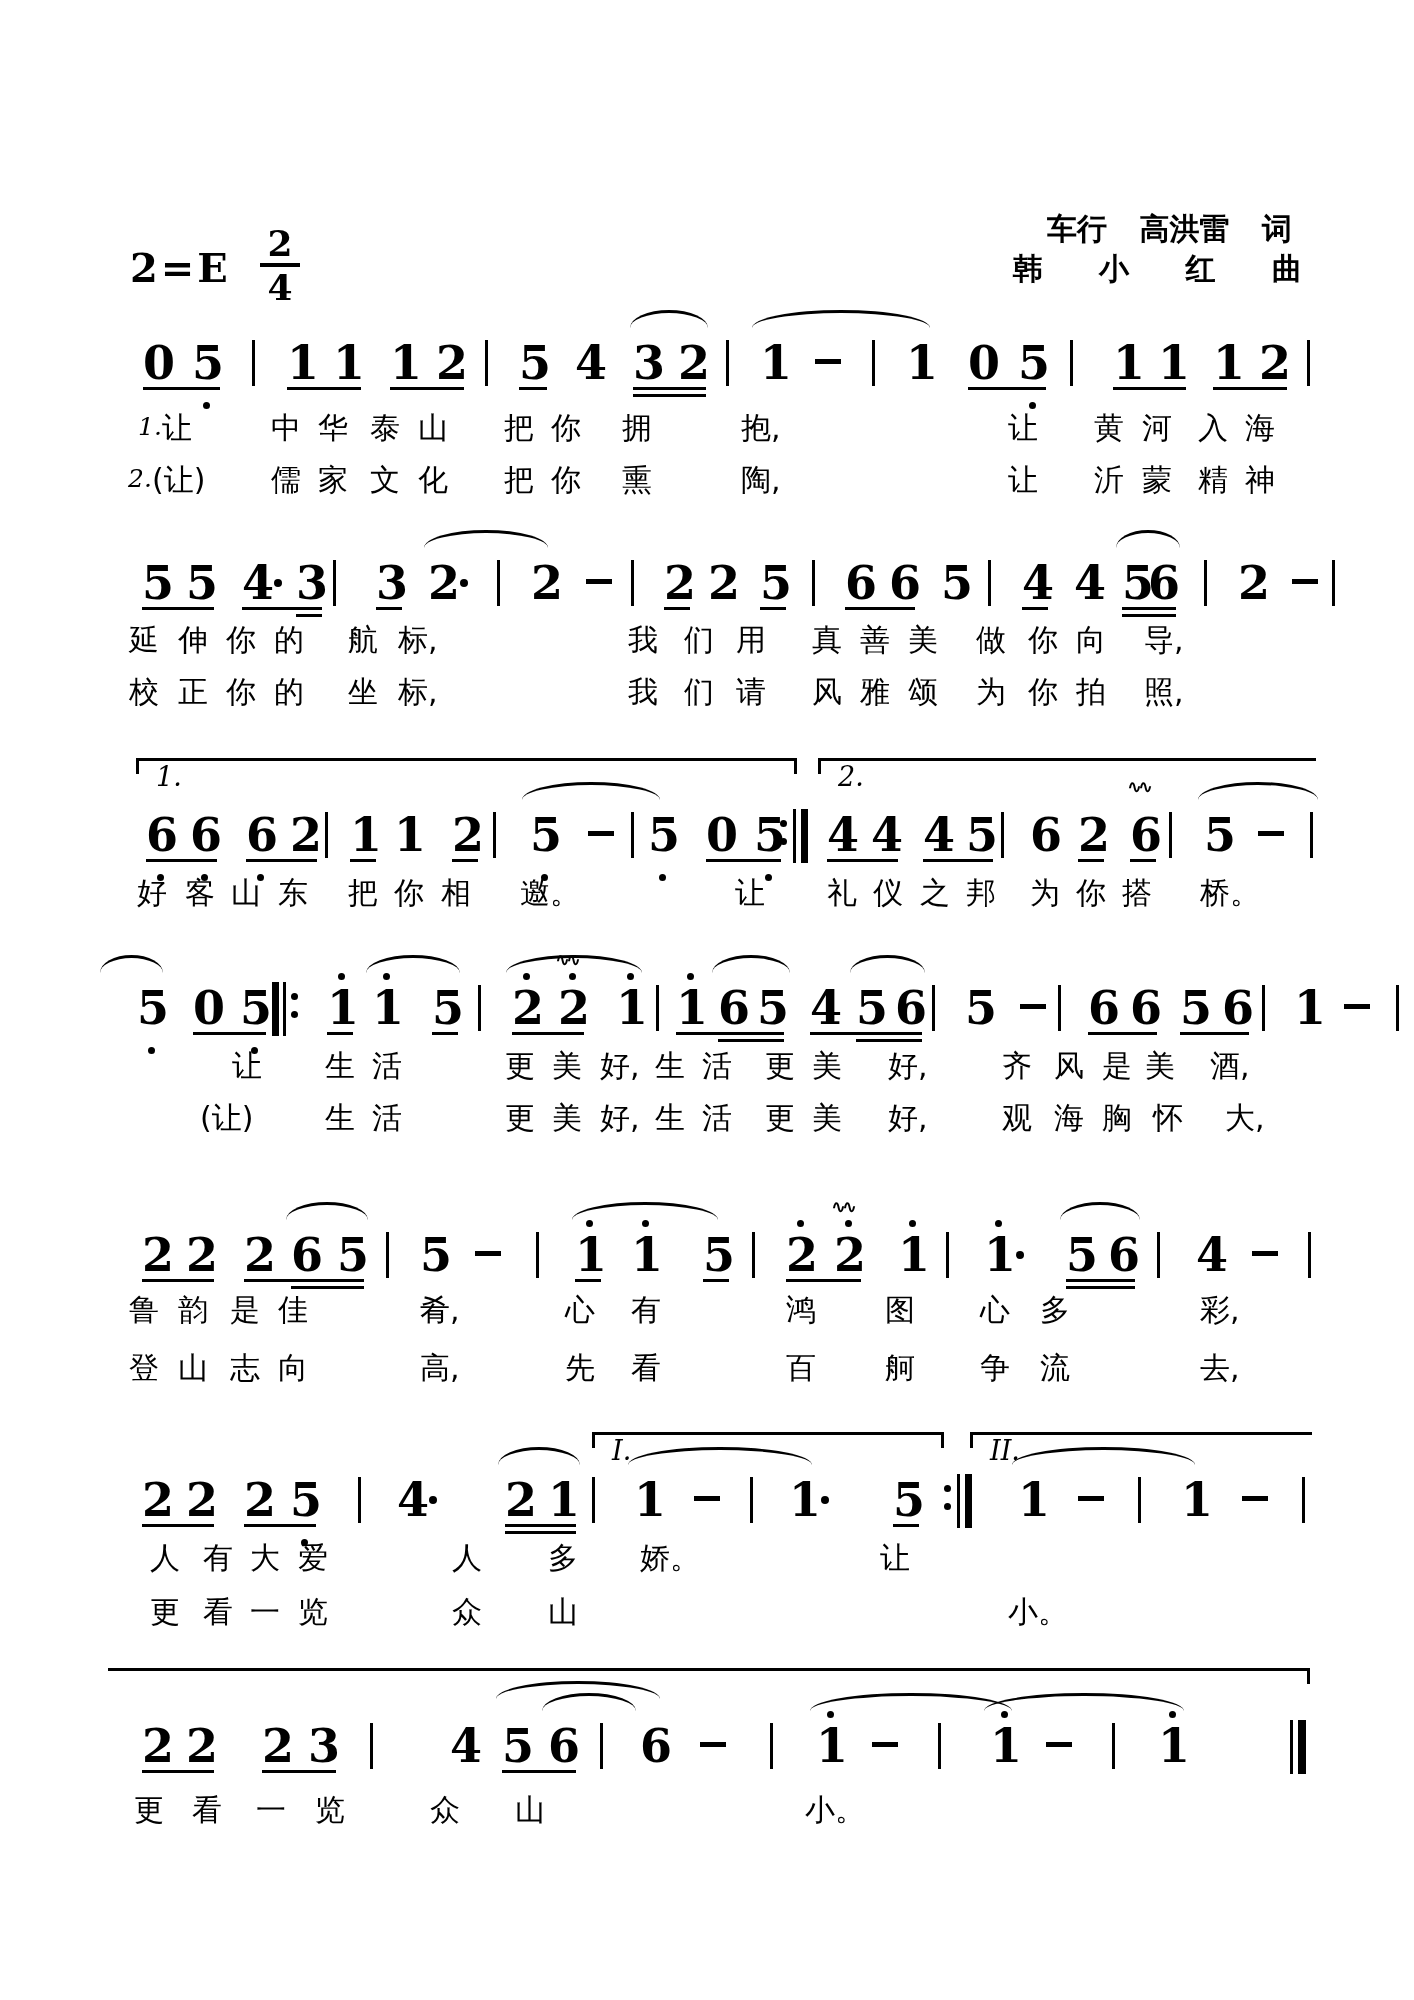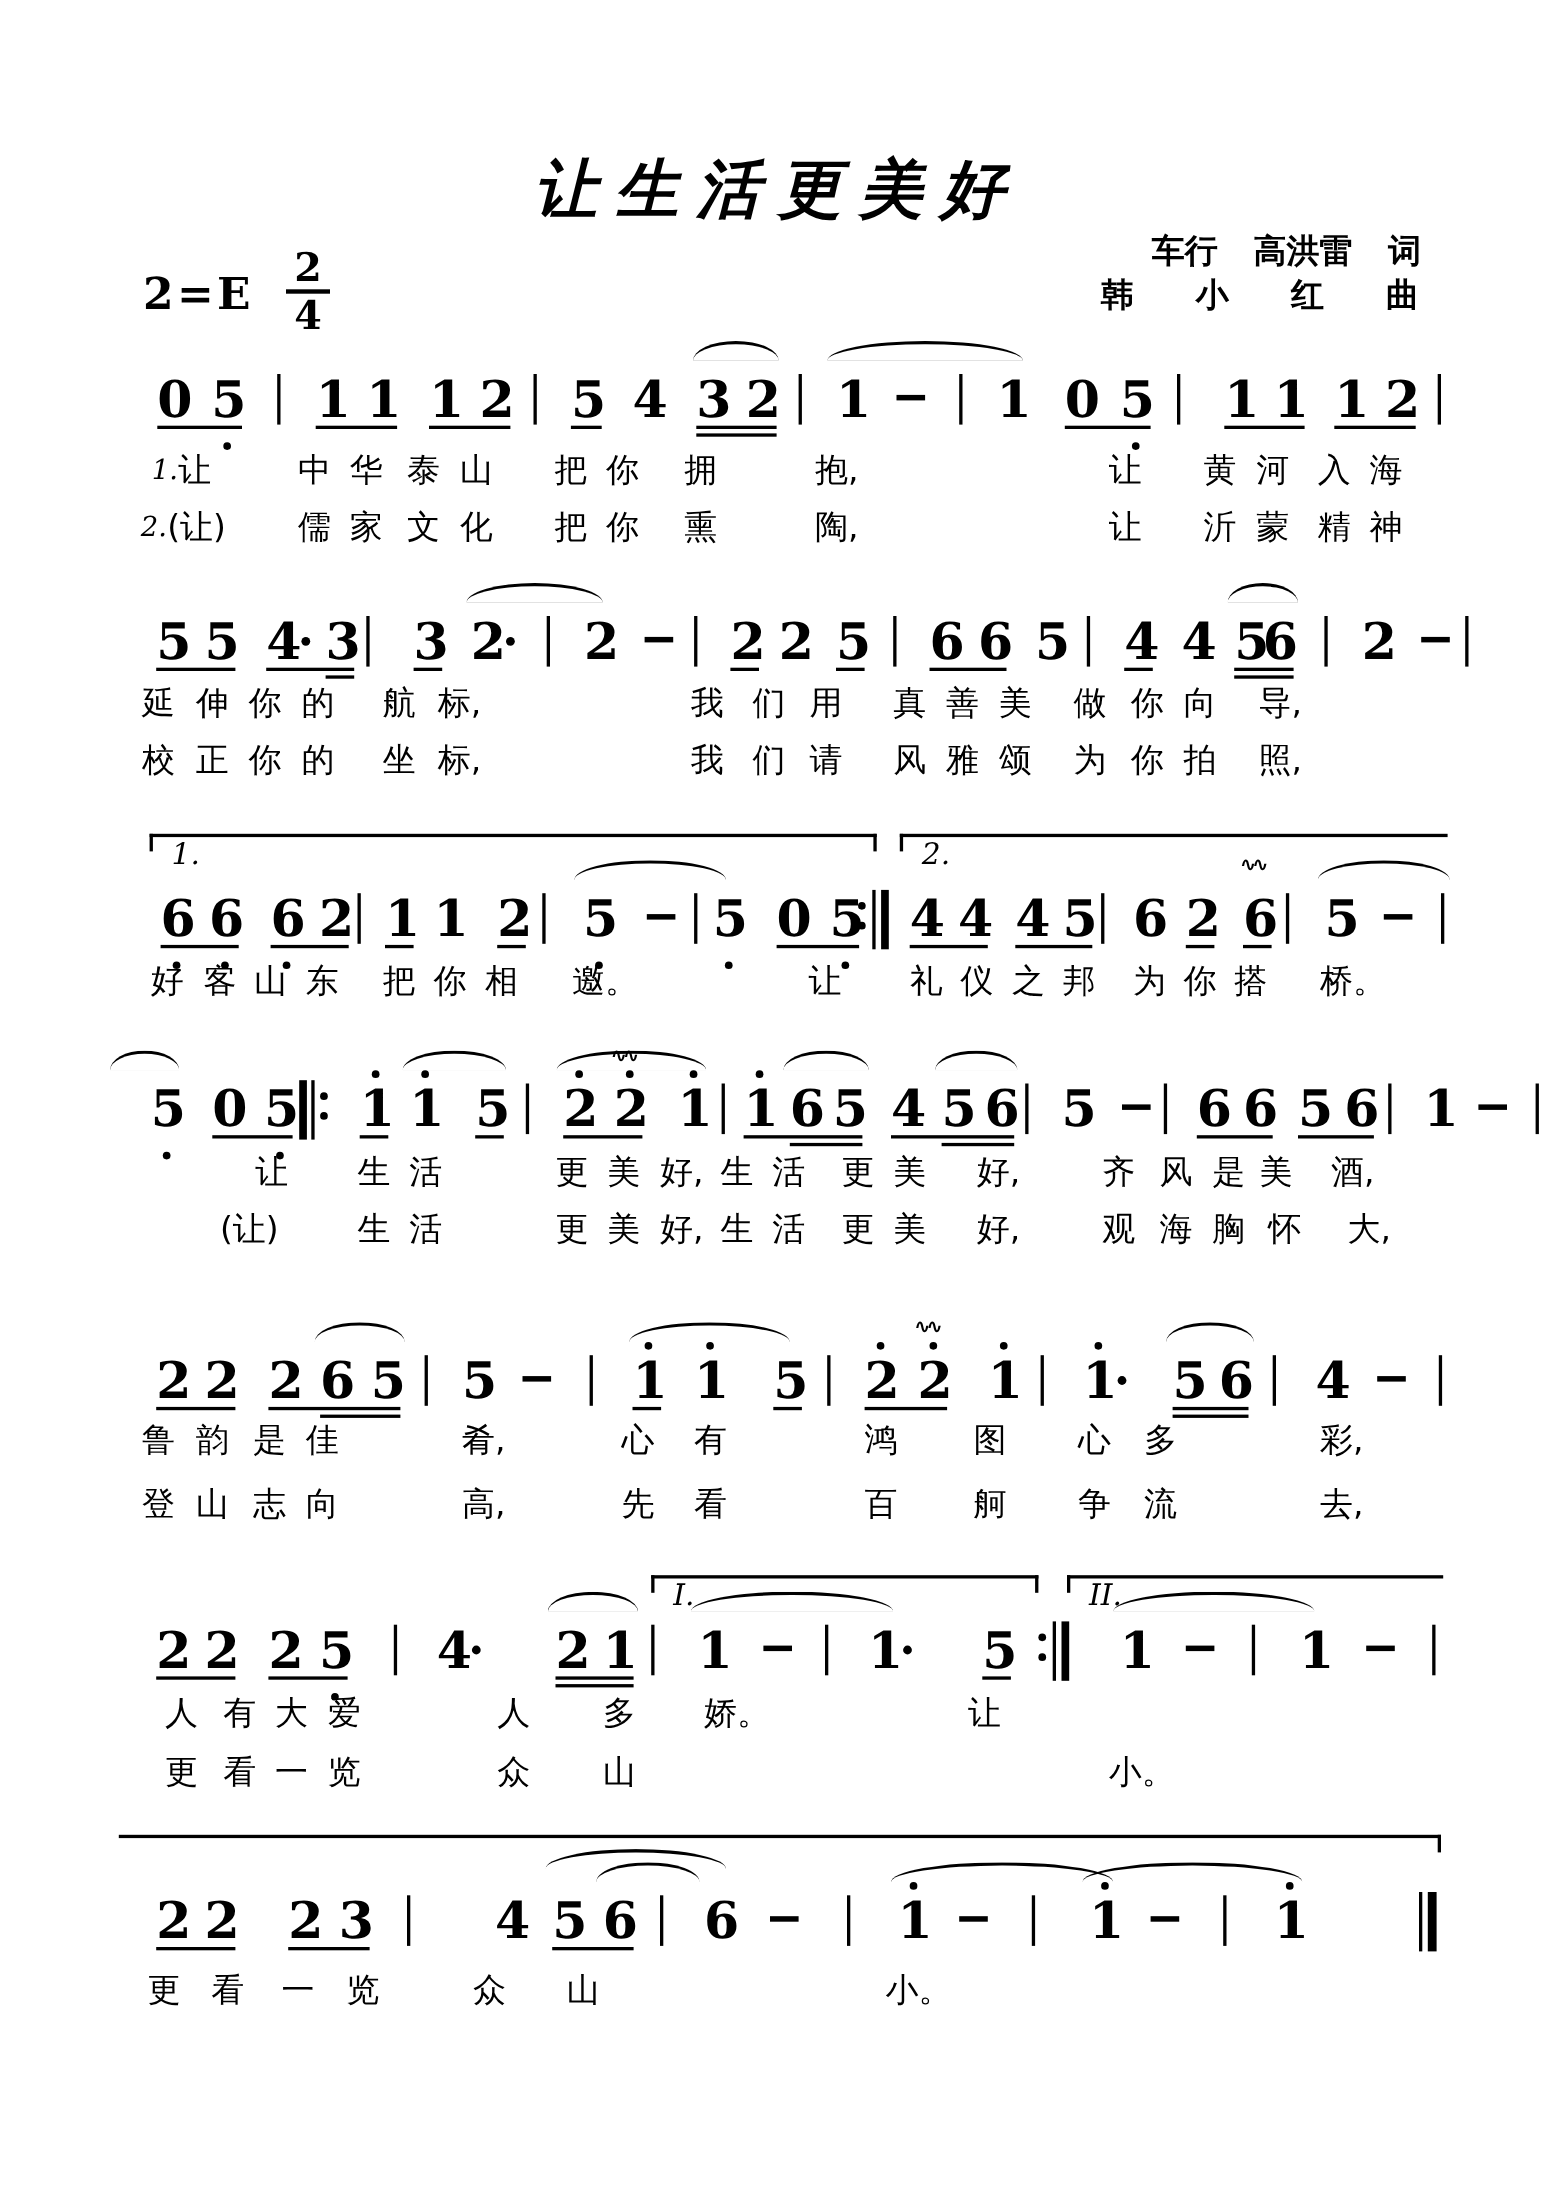--- a/index.html
+++ b/index.html
@@ -6,37 +6,36 @@
 body{margin:0;background:#ddd}
 #sheet{position:relative;width:1414px;height:2000px;margin:0 auto;background:#fff;color:#000;overflow:hidden}
 #music-layer{position:absolute;left:0;top:0;width:100%;height:100%}
 .title{position:absolute;top:140px;left:50%;transform:translateX(-50%);font-family:"DejaVu Serif",serif;font-weight:bold;font-style:italic;font-size:58px;line-height:64px;letter-spacing:16px;white-space:nowrap}
 .keysig{position:absolute;left:130px;top:246px;font-family:"DejaVu Serif",serif;font-weight:bold;font-size:40px;line-height:44px;letter-spacing:3px}
 .ts{position:absolute;left:256px;top:224px;width:48px;text-align:center}
 .tsn,.tsd{font-family:"DejaVu Serif",serif;font-weight:bold;font-size:36px;line-height:38px}
 .tsl{height:4px;background:#000;margin:1px 4px}
 .credit{position:absolute;font-family:"DejaVu Sans",sans-serif;font-weight:bold;font-size:30px;line-height:34px;white-space:pre}
 .c1{top:212px;right:122px;word-spacing:22px}
-.c2{top:252px;right:124px;word-spacing:46px}
+.c2{top:252px;right:112px;word-spacing:46px}
 .note{position:absolute;font-family:"DejaVu Serif",serif;font-weight:bold;font-size:46px;line-height:46px}
 .odot,.rdot{position:absolute;width:7px;height:7px;border-radius:50%;background:#000}
 .adot{position:absolute;width:8px;height:8px;border-radius:50%;background:#000}
 .dash,.vl,.beam{position:absolute;background:#000}
 .arc{position:absolute;border-top:3px solid #000;border-radius:50% 50% 0 0/100% 100% 0 0}
 .orn{position:absolute;font-family:"DejaVu Sans",sans-serif;font-weight:bold;font-size:18px;line-height:18px;letter-spacing:-4px}
 .volta{position:absolute;border:3px solid #000;border-bottom:none}
 .vlabel{position:absolute;font-family:"DejaVu Serif",serif;font-style:italic;font-size:27px;line-height:28px}
 .lyr{position:absolute;font-family:"DejaVu Sans",sans-serif;font-size:30px;line-height:36px;white-space:pre}
 .lnum{font-family:"DejaVu Serif",serif;font-style:italic;font-size:25px;line-height:34px}
 </style>
 </head>
 <body>
 
 <div id="sheet">
-  <div class="title">让生活更美好</div>
   <div class="keysig">2=E</div>
   <div class="ts">
     <div class="tsn">2</div>
     <div class="tsl"></div>
     <div class="tsd">4</div>
   </div>
   <div class="credit c1">车行 高洪雷 词</div>
   <div class="credit c2">韩 小 红 曲</div>
   <div id="music-layer">
       <div class="note" style="left: 143px; top: 340px;">0</div>

